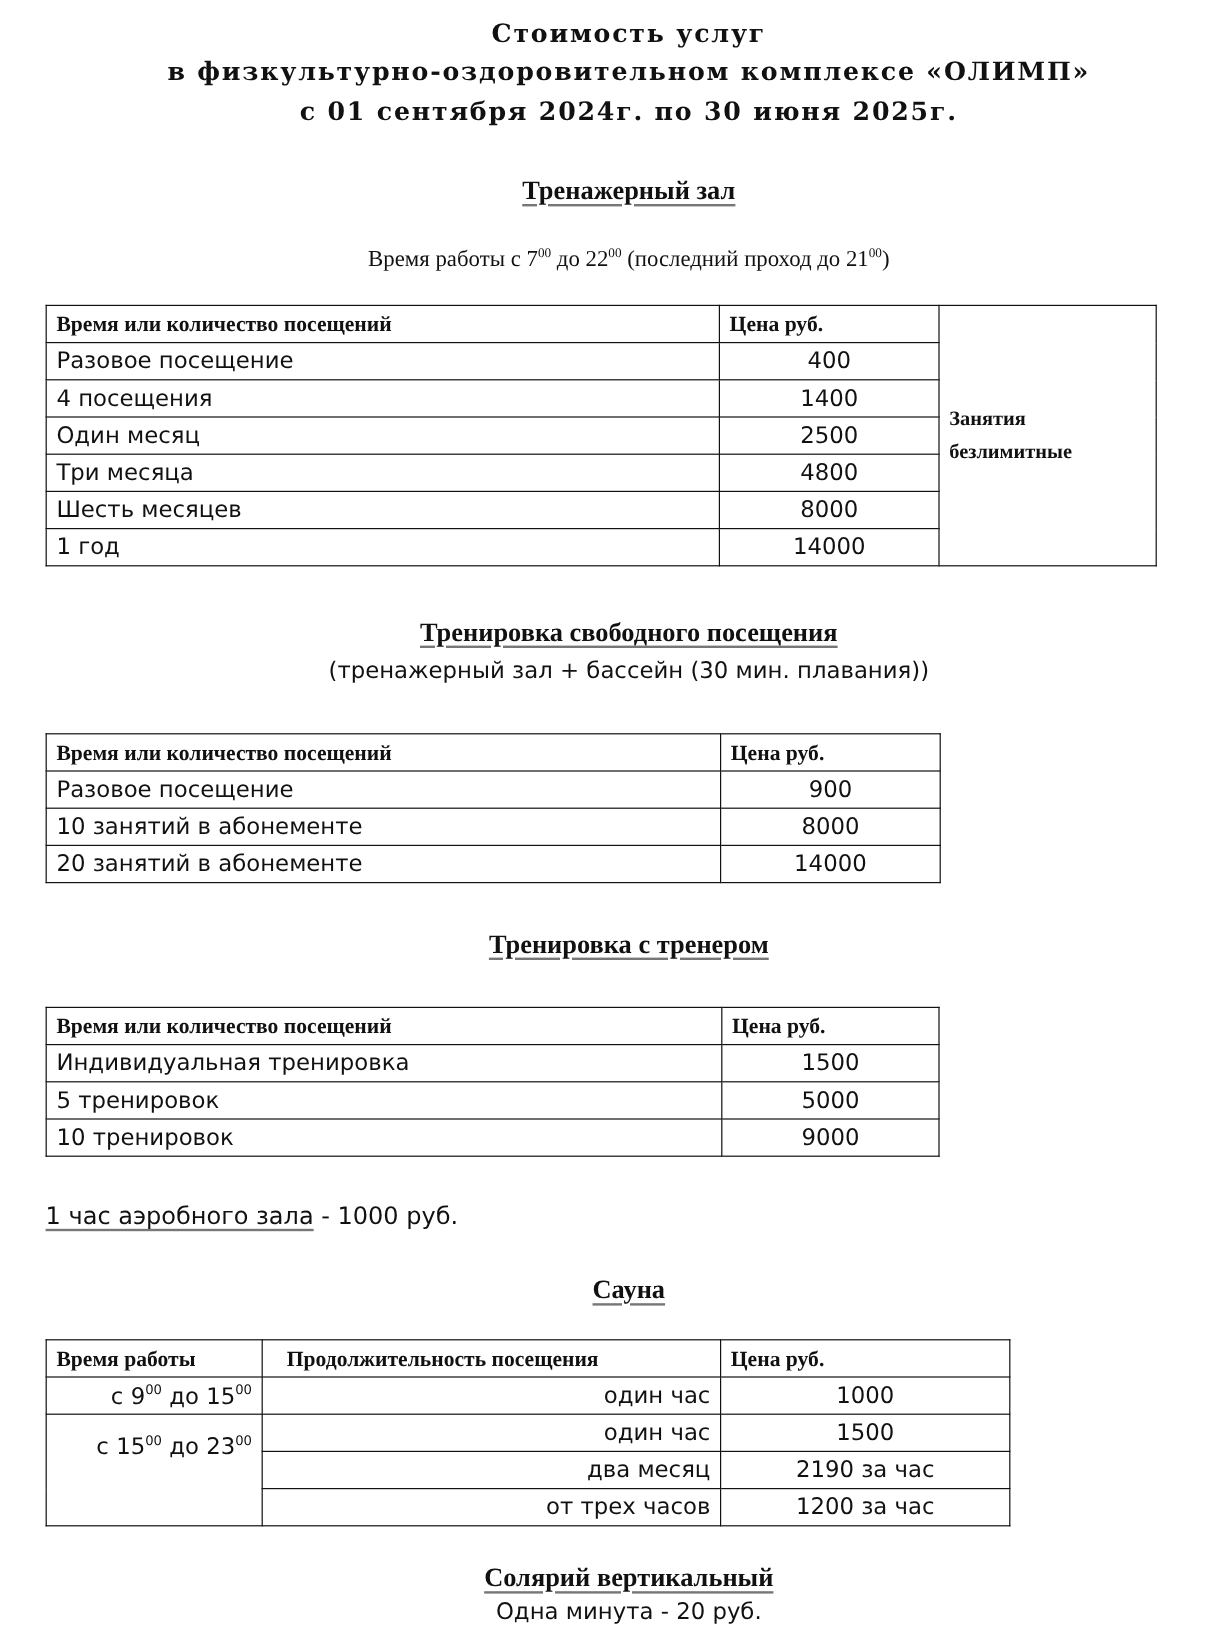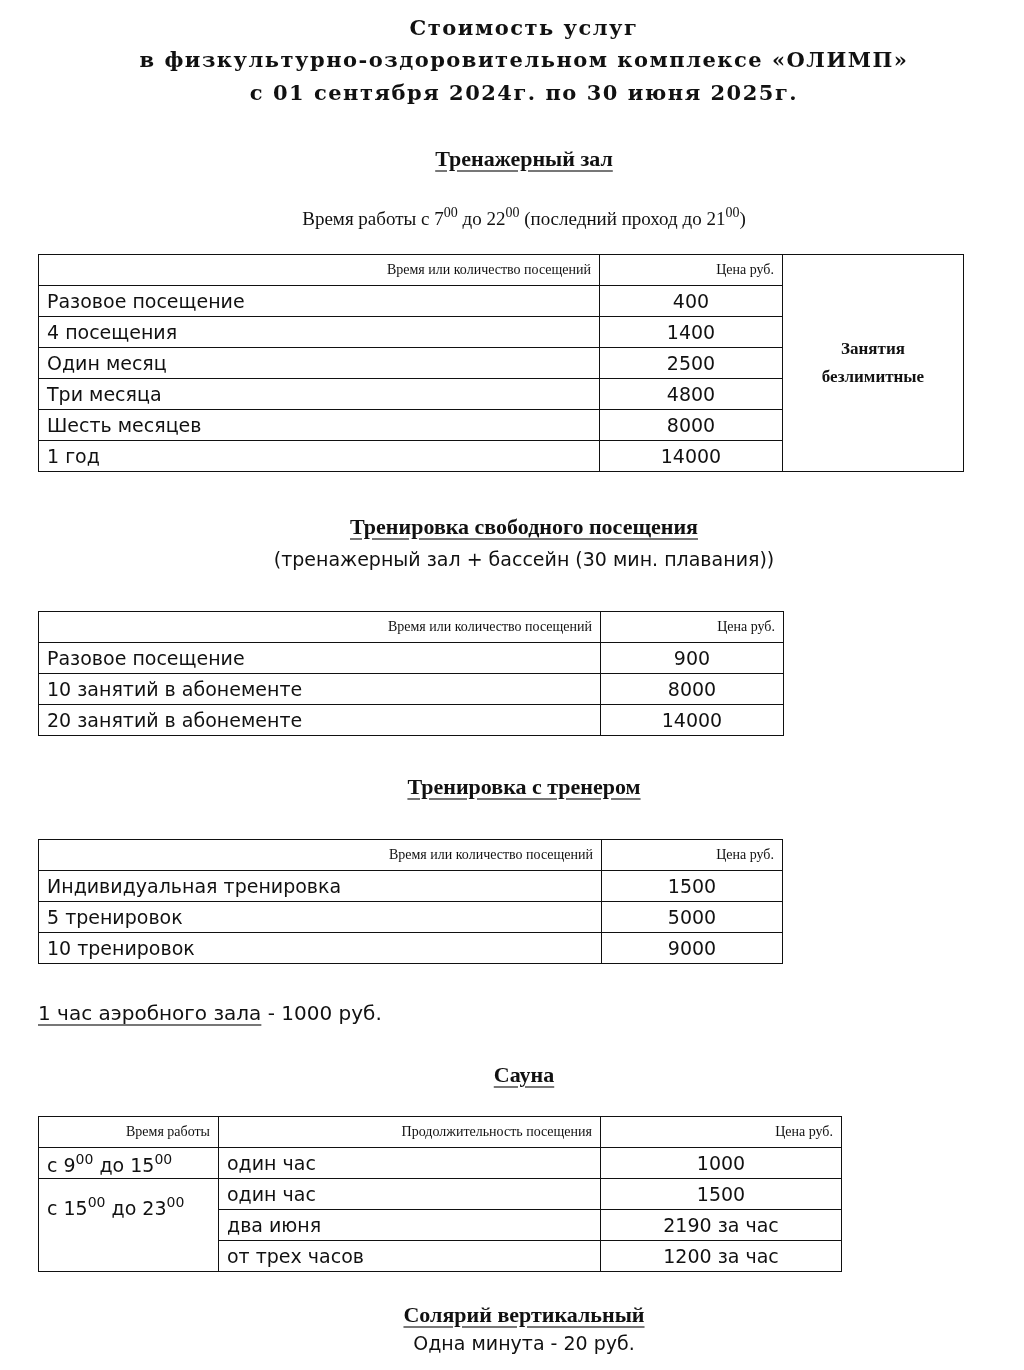--- a/index.html
+++ b/index.html
@@ -3,27 +3,27 @@
 <meta charset="utf-8">
 <style>
   html, body { margin: 0; padding: 0; background: #ffffff; }
   body { width: 1024px; height: 1370px; position: relative; overflow: hidden; color: #111; font-family: "DejaVu Serif", serif; }
   .abs { position: absolute; }
   .title { left: 0; width: 1048px; text-align: center; font-family: "DejaVu Serif", serif; font-weight: bold; font-size: 21px; letter-spacing: 1.5px; }
   .h2 { left: 0; width: 1048px; text-align: center; font-family: "Liberation Serif", serif; font-weight: bold; font-size: 22px; }
   .h2 span { text-decoration: underline; text-underline-offset: 4px; text-decoration-thickness: 2px; text-decoration-color: #777; }
   .sub { left: 0; width: 1048px; text-align: center; font-family: "Liberation Serif", serif; font-size: 19px; }
   .sub2 { left: 0; width: 1048px; text-align: center; font-family: "DejaVu Sans", sans-serif; font-size: 19px; }
-  sup { font-size: 14px; vertical-align: 8px; }
+  sup { font-size: 11px; vertical-align: 8px; }
   table { position: absolute; border-collapse: collapse; }
   td, th { border: 1.5px solid #111; padding: 0 8px; height: 31px; box-sizing: border-box; font-size: 19px; font-family: "DejaVu Sans", sans-serif; font-weight: normal; }
-  th { font-family: "Liberation Serif", serif; font-weight: normal; font-size: 14px; text-align: right; }
+  th { font-family: "Liberation Serif", serif; font-weight: bold; font-size: 18px; text-align: left; }
   td.num { text-align: center; }
-  td.c { text-align: left; margin-left: 48px; }
-  td.merged { text-align: center; font-family: "Liberation Serif", serif; font-weight: bold; font-size: 17px; line-height: 28px; }
+  td.c { text-align: right; margin-left: 48px; }
+  td.merged { font-family: "Liberation Serif", serif; font-weight: bold; font-size: 17px; line-height: 28px; }
   .plain { font-family: "DejaVu Sans", sans-serif; font-size: 20px; }
   .plain .u { text-decoration: underline; text-underline-offset: 4px; text-decoration-color: #777; }
 </style>
 </head>
 <body>
 
 <div class="abs title" style="top:15px;">Стоимость услуг</div>
 <div class="abs title" style="top:47px;">в физкультурно-оздоровительном комплексе «ОЛИМП»</div>
 <div class="abs title" style="top:80px;">с 01 сентября 2024г. по 30 июня 2025г.</div>
 
@@ -129,21 +129,21 @@
     <td class="c"><span>с 9</span><sup>00</sup><span> до 15</span><sup>00</sup></td>
     <td class="c">один час</td>
     <td class="num">1000</td>
   </tr>
   <tr>
     <td class="c" rowspan="3" style="vertical-align: top; padding-top: 15px;"><span>с 15</span><sup>00</sup><span> до 23</span><sup>00</sup></td>
     <td class="c">один час</td>
     <td class="num">1500</td>
   </tr>
   <tr>
-    <td class="c">два июня</td>
+    <td class="c">два месяц</td>
     <td class="num">2190 за час</td>
   </tr>
   <tr>
     <td class="c">от трех часов</td>
     <td class="num">1200 за час</td>
   </tr>
 </tbody>
   </table>
 
 <div class="abs h2" style="top:1302px;"><span>Солярий вертикальный</span></div>

